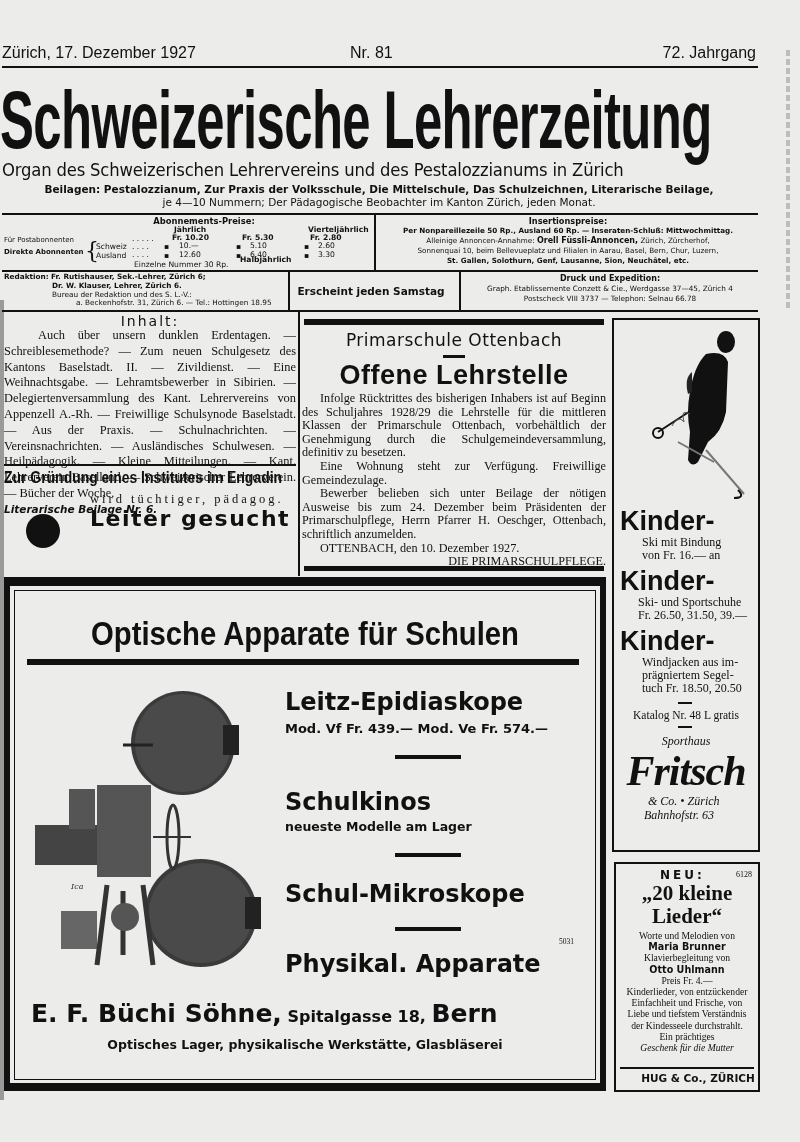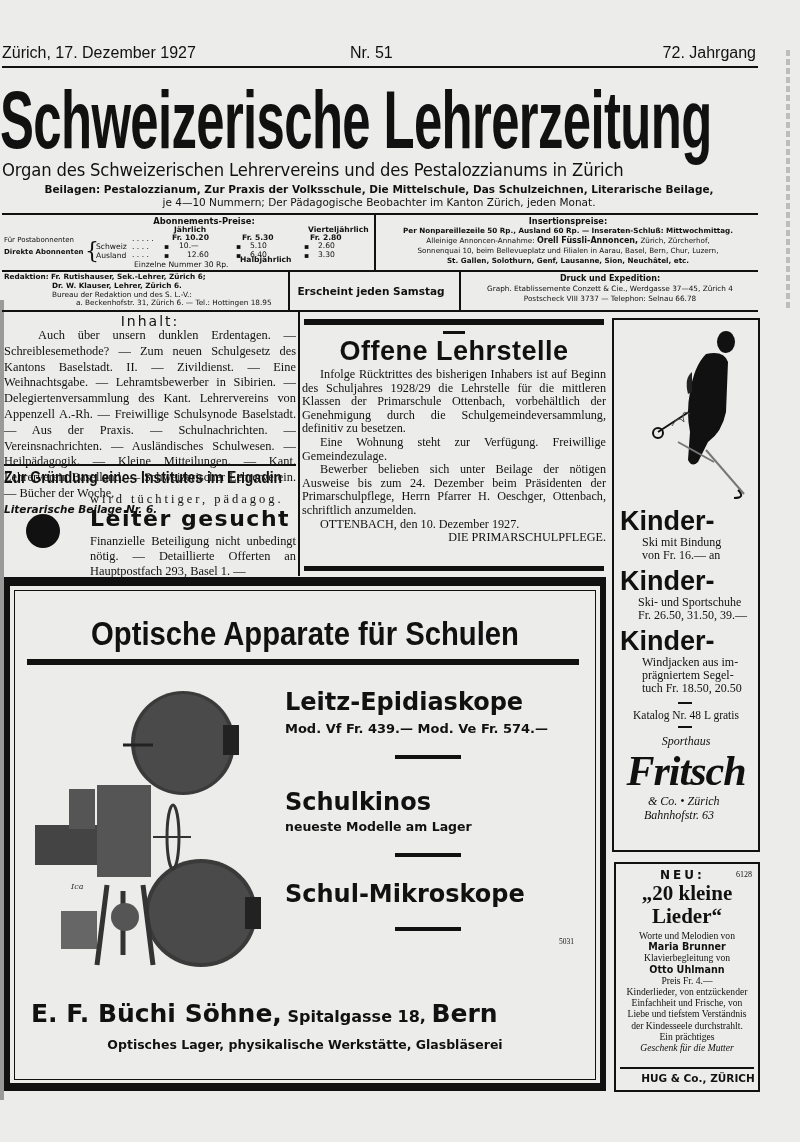--- a/index.html
+++ b/index.html
@@ -26,21 +26,21 @@
 </style>
 </head>
 <body>
 
 <div class="abs" style="left:0;top:0;width:800px;height:1142px;background:#ececea;"></div>
 
 <div class="abs" style="left:0;top:300px;width:4px;height:800px;background:#9a9a98;"></div>
 
 <div id="topline" class="abs sans">
   <span style="left:2px;">Zürich, 17. Dezember 1927</span>
-  <span style="left:350px;">Nr. 51</span>
+  <span style="left:350px;">Nr. 81</span>
   <span style="right:2px;">72. Jahrgang</span>
 </div>
 <div class="hr" style="left:2px;top:66px;width:756px;height:2px;"></div>
 
 <div id="title" class="abs">Schweizerische Lehrerzeitung</div>
 <div id="subtitle" class="abs">Organ des Schweizerischen Lehrervereins und des Pestalozzianums in Zürich</div>
 <div id="beilagen" class="abs">
   <div>Beilagen: Pestalozzianum, Zur Praxis der Volksschule, Die Mittelschule, Das Schulzeichnen, Literarische Beilage,</div>
   <div style="font-weight:normal;">je 4—10 Nummern; Der Pädagogische Beobachter im Kanton Zürich, jeden Monat.</div>
 </div>
@@ -70,21 +70,21 @@
   <div style="position:absolute;left:306px;top:17px;font-weight:bold;">Fr. 2.80</div>
 
   <div style="position:absolute;left:160px;top:26px;">▪</div>
   <div style="position:absolute;left:175px;top:25px;">10.—</div>
   <div style="position:absolute;left:232px;top:26px;">▪</div>
   <div style="position:absolute;left:246px;top:25px;">5.10</div>
   <div style="position:absolute;left:300px;top:26px;">▪</div>
   <div style="position:absolute;left:314px;top:25px;">2.60</div>
 
   <div style="position:absolute;left:160px;top:35px;">▪</div>
-  <div style="position:absolute;left:183px;top:34px;">12.60</div>
+  <div style="position:absolute;left:175px;top:34px;">12.60</div>
   <div style="position:absolute;left:232px;top:35px;">▪</div>
   <div style="position:absolute;left:246px;top:34px;">6.40</div>
   <div style="position:absolute;left:300px;top:35px;">▪</div>
   <div style="position:absolute;left:314px;top:34px;">3.30</div>
 
   <div style="position:absolute;left:130px;top:44px;">Einzelne Nummer 30 Rp.</div>
 </div>
 
 <div class="box center" style="left:378px;top:216px;width:380px;height:54px;font-size:7.2px;line-height:10px;">
   <div class="bold" style="font-size:8.2px;">Insertionspreise:</div>
@@ -120,27 +120,27 @@
   <div style="text-indent:34px;">Auch über unsern dunklen Erdentagen. — Schreiblesemethode? — Zum neuen Schulgesetz des Kantons Baselstadt. II. — Zivildienst. — Eine Weihnachtsgabe. — Lehramtsbewerber in Sibirien. — Delegiertenversammlung des Kant. Lehrervereins von Appenzell A.-Rh. — Freiwillige Schulsynode Baselstadt. — Aus der Praxis. — Schulnachrichten. — Vereinsnachrichten. — Ausländisches Schulwesen. — Heilpädagogik. — Kleine Mitteilungen. — Kant. Lehrerverein Baselland. — Schweizerischer Lehrerverein. — Bücher der Woche.</div>
   <div class="dv bold" style="font-size:10.5px;font-style:italic;">Literarische Beilage Nr. 6.</div>
 </div>
 <div class="hr" style="left:4px;top:464px;width:292px;height:1.5px;"></div>
 
 <div class="abs" style="left:4px;top:466px;width:292px;height:110px;">
   <div class="sans bold" style="font-size:17px;white-space:nowrap;transform:scaleX(0.82);transform-origin:left top;width:356px;line-height:24px;">Zur Gründung eines Institutes im Engadin</div>
   <div class="serif" style="position:absolute;left:86px;top:26px;font-size:12.5px;letter-spacing:3px;">wird tüchtiger, pädagog.</div>
   <div style="position:absolute;left:22px;top:48px;width:34px;height:34px;border-radius:50%;background:#111;"></div>
   <div class="dv bold" style="position:absolute;left:86px;top:40px;font-size:22px;letter-spacing:1.5px;">Leiter gesucht</div>
-  <div class="serif" style="position:absolute;left:86px;top:68px;width:206px;font-size:12.4px;line-height:15px;text-align:justify;">Finanzielle Beteiligung nicht unbedingt nötig. — Detaillierte Offerten an Hauptpostfach 293, Basel 1. —</div>
 </div>
 
 <div class="hr" style="left:298px;top:312px;width:1.5px;height:264px;"></div>
 
 <div class="hr" style="left:304px;top:319px;width:300px;height:6px;"></div>
 <div class="abs" style="left:302px;top:326px;width:304px;height:240px;">
+  <div class="dv center" style="font-size:17px;margin-top:4px;letter-spacing:0.5px;">Primarschule Ottenbach</div>
   <div style="width:22px;height:3px;background:#111;margin:5px auto 0;"></div>
   <div class="sans bold center" style="font-size:27px;line-height:34px;letter-spacing:0.5px;">Offene Lehrstelle</div>
   <div class="serif" style="font-size:12.2px;line-height:13.6px;text-align:justify;">
     <div style="text-indent:18px;">Infolge Rücktrittes des bisherigen Inhabers ist auf Beginn des Schuljahres 1928/29 die Lehrstelle für die mittleren Klassen der Primarschule Ottenbach, vorbehältlich der Genehmigung durch die Schulgemeindeversammlung, definitiv zu besetzen.</div>
     <div style="text-indent:18px;">Eine Wohnung steht zur Verfügung. Freiwillige Gemeindezulage.</div>
     <div style="text-indent:18px;">Bewerber belieben sich unter Beilage der nötigen Ausweise bis zum 24. Dezember beim Präsidenten der Primarschulpflege, Herrn Pfarrer H. Oeschger, Ottenbach, schriftlich anzumelden.</div>
     <div style="padding-left:18px;">OTTENBACH, den 10. Dezember 1927.</div>
     <div style="text-align:right;">DIE PRIMARSCHULPFLEGE.</div>
   </div>
 </div>
@@ -233,20 +233,21 @@
 
   <div class="dv bold" style="position:absolute;left:270px;top:96px;font-size:24px;line-height:30px;">Leitz-Epidiaskope</div>
   <div class="dv bold" style="position:absolute;left:270px;top:130px;font-size:13px;line-height:16px;">Mod. Vf Fr. 439.— Mod. Ve Fr. 574.—</div>
   <div style="position:absolute;left:380px;top:164px;width:66px;height:4px;background:#111;"></div>
   <div class="dv bold" style="position:absolute;left:270px;top:196px;font-size:24px;line-height:30px;">Schulkinos</div>
   <div class="dv bold" style="position:absolute;left:270px;top:228px;font-size:12.5px;line-height:16px;">neueste Modelle am Lager</div>
   <div style="position:absolute;left:380px;top:262px;width:66px;height:4px;background:#111;"></div>
   <div class="dv bold" style="position:absolute;left:270px;top:288px;font-size:24px;line-height:30px;text-align:right;">Schul-Mikroskope</div>
   <div style="position:absolute;left:380px;top:336px;width:66px;height:4px;background:#111;"></div>
   <div class="serif" style="position:absolute;left:544px;top:346px;font-size:7.5px;">5031</div>
+  <div class="dv bold" style="position:absolute;left:270px;top:358px;font-size:24px;line-height:30px;">Physikal. Apparate</div>
 
   <div class="dv bold" style="position:absolute;left:16px;top:408px;width:550px;white-space:nowrap;">
     <span style="font-size:25px;">E. F. Büchi Söhne,</span>
     <span style="font-size:16px;">Spitalgasse 18,</span>
     <span style="font-size:25px;">Bern</span>
   </div>
   <div class="dv bold center" style="position:absolute;left:0;top:446px;width:580px;font-size:12.5px;">Optisches Lager, physikalische Werkstätte, Glasbläserei</div>
 </div>
 
 <div class="abs" style="left:786px;top:50px;width:4px;height:260px;background:repeating-linear-gradient(#bdbdbb 0 6px, transparent 6px 9px);"></div>

